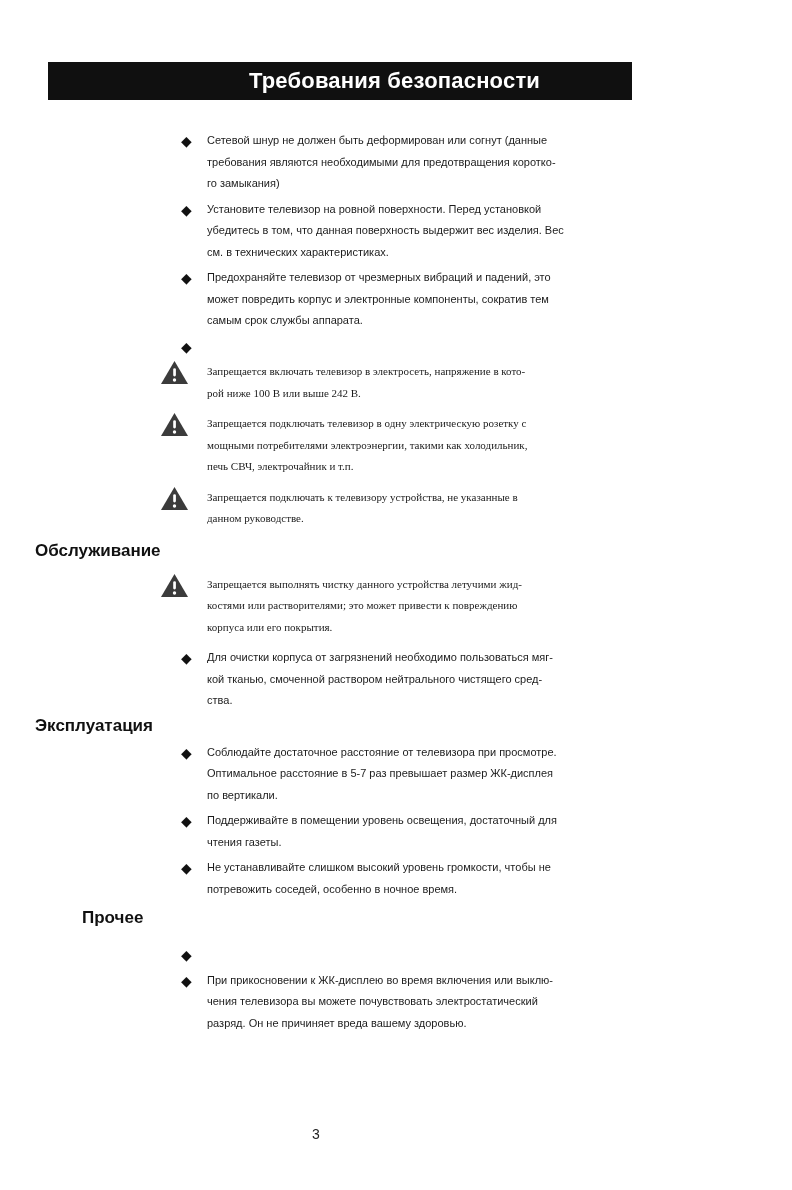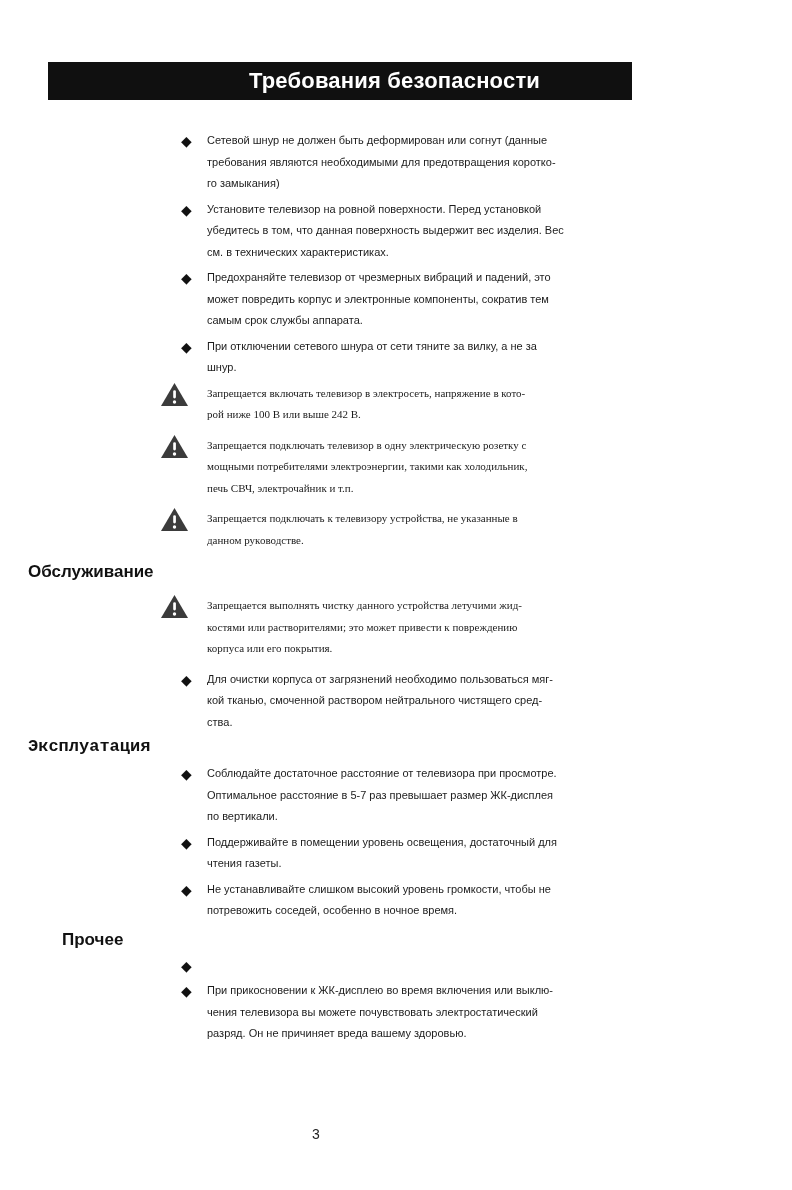--- a/index.html
+++ b/index.html
@@ -56,29 +56,29 @@
     margin-top:0px;
   }
   .item-text {
     width:540px;
     font-size:11px;
     line-height:21.5px;
     white-space:pre-line;
     color:#1c1c1c;
   }
   .section-heading {
-    padding-left:28px;
+    padding-left:35px;
     font-size:17px;
     font-weight:bold;
     line-height:20px;
     color:#111111;
   }
   .section-heading.h-service { margin-top:11px; margin-bottom:13px; }
-  .section-heading.h-usage   { margin-top:0px;  margin-bottom:6px;font-family:Liberation Mono, monospace; }
-  .section-heading.h-other   { margin-top:8px;  margin-bottom:5px; padding-left:62px; }
+  .section-heading.h-usage   { margin-top:0px;  margin-bottom:6px; }
+  .section-heading.h-other   { margin-top:8px;  margin-bottom:16px; padding-left:82px; }
   .page-number {
     position:absolute;
     left:0; right:0;
     top:1126px;
     text-align:center;
     font-size:14px;
     color:#222222;
   }
 </style>
 </head>
@@ -105,22 +105,20 @@
 см. в технических характеристиках.</div>
     </div>
     <div class="item">
       <div class="marker"><span class="diamond">◆</span></div>
       <div class="item-text">Предохраняйте телевизор от чрезмерных вибраций и падений, это
 может повредить корпус и электронные компоненты, сократив тем
 самым срок службы аппарата.</div>
     </div>
     <div class="item">
       <div class="marker"><span class="diamond">◆</span></div>
-      <div class="item-text">При отключении сетевого шнура от сети тяните за вилку, а не за
-шнур.</div>
     </div>
     <div class="item warn-item">
       <div class="marker">
         <svg class="warn-svg" width="27" height="23" viewBox="0 0 27 23">
           <path d="M13.5 0 L27 23 L0 23 Z" fill="#3b3b3b"></path>
           <rect x="12.2" y="7.2" width="2.7" height="8.2" rx="1.3" fill="#ffffff"></rect>
           <circle cx="13.5" cy="19" r="1.7" fill="#ffffff"></circle>
         </svg>
       </div>
       <div class="item-text">Запрещается включать телевизор в электросеть, напряжение в кото-

